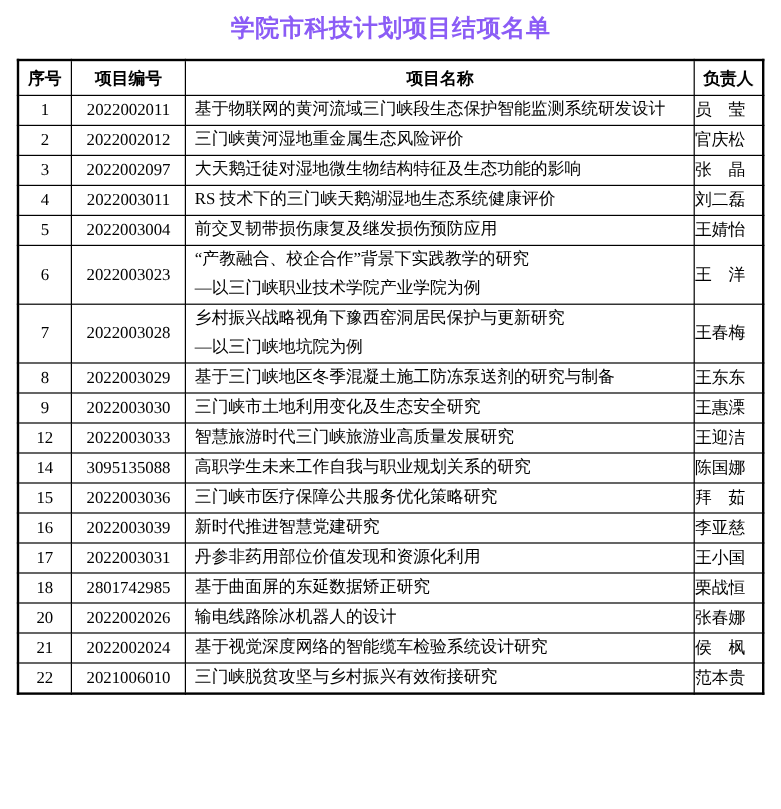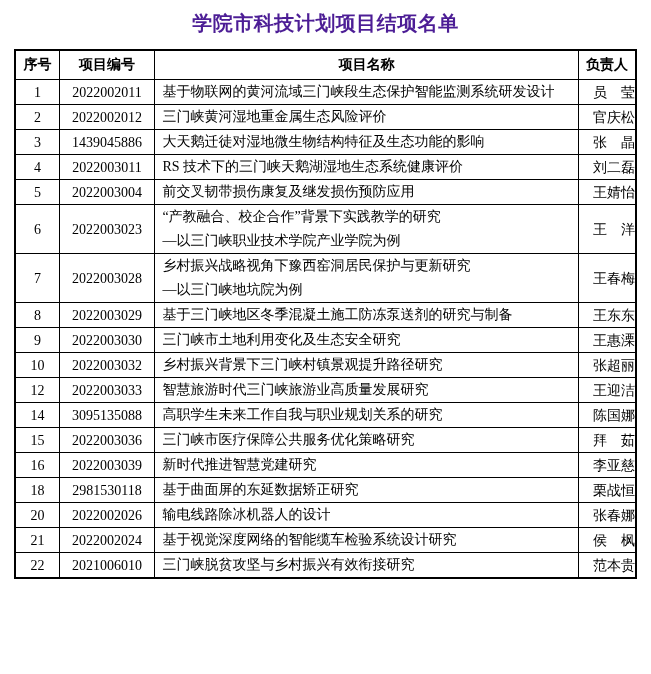--- a/index.html
+++ b/index.html
@@ -33,21 +33,21 @@
   .results-table th,
   .results-table td {
     border: 1px solid #000000;
     padding: 0;
     font-size: 14px;
     line-height: 23px;
     vertical-align: middle;
     overflow: hidden;
   }
   .results-table th {
-    font-family: Liberation Mono, monospace;
+    font-family: Liberation Sans, sans-serif;
     font-weight: bold;
     height: 28px;
   }
   .col-no    { width: 44px; }
   .col-code  { width: 95px; }
   .col-name  { width: 421px; }
   .col-lead  { width: 57px; }
   td.cell-no, td.cell-code {
     text-align: center;
     height: 24px;
@@ -55,29 +55,29 @@
   td.cell-name {
     text-align: left;
     height: 24px;
   }
   td.cell-name .name-line {
     padding: 0 4px 0 7px;
     line-height: 24px;
     white-space: nowrap;
   }
   td.cell-lead {
-    text-align: right;
+    text-align: left;
     height: 24px;
     white-space: nowrap;
   }
 </style>
 </head>
 <body>
 
-<h1 class="page-title" style="color: #4c1d95;">学院市科技计划项目结项名单</h1>
+<h1 class="page-title" style="color: #8b5cf6;">学院市科技计划项目结项名单</h1>
 
 <table class="results-table">
   <colgroup>
     <col class="col-no">
     <col class="col-code">
     <col class="col-name">
     <col class="col-lead">
   </colgroup>
   <thead>
     <tr>
@@ -99,21 +99,21 @@
       <tr>
         <td class="cell-no">2</td>
         <td class="cell-code">2022002012</td>
         <td class="cell-name">
           <div class="name-line">三门峡黄河湿地重金属生态风险评价</div>
         </td>
         <td class="cell-lead">官庆松</td>
       </tr>
       <tr>
         <td class="cell-no">3</td>
-        <td class="cell-code">1439045886</td>
+        <td class="cell-code">2022002097</td>
         <td class="cell-name">
           <div class="name-line">大天鹅迁徒对湿地微生物结构特征及生态功能的影响</div>
         </td>
         <td class="cell-lead">张　晶</td>
       </tr>
       <tr>
         <td class="cell-no">4</td>
         <td class="cell-code">2022003011</td>
         <td class="cell-name">
           <div class="name-line">RS 技术下的三门峡天鹅湖湿地生态系统健康评价</div>
@@ -156,28 +156,20 @@
       </tr>
       <tr>
         <td class="cell-no">9</td>
         <td class="cell-code">2022003030</td>
         <td class="cell-name">
           <div class="name-line">三门峡市土地利用变化及生态安全研究</div>
         </td>
         <td class="cell-lead">王惠溧</td>
       </tr>
       <tr>
-        <td class="cell-no">10</td>
-        <td class="cell-code">2022003032</td>
-        <td class="cell-name">
-          <div class="name-line">乡村振兴背景下三门峡村镇景观提升路径研究</div>
-        </td>
-        <td class="cell-lead">张超丽</td>
-      </tr>
-      <tr>
         <td class="cell-no">12</td>
         <td class="cell-code">2022003033</td>
         <td class="cell-name">
           <div class="name-line">智慧旅游时代三门峡旅游业高质量发展研究</div>
         </td>
         <td class="cell-lead">王迎洁</td>
       </tr>
       <tr>
         <td class="cell-no">14</td>
         <td class="cell-code">3095135088</td>
@@ -196,22 +188,30 @@
       </tr>
       <tr>
         <td class="cell-no">16</td>
         <td class="cell-code">2022003039</td>
         <td class="cell-name">
           <div class="name-line">新时代推进智慧党建研究</div>
         </td>
         <td class="cell-lead">李亚慈</td>
       </tr>
       <tr>
+        <td class="cell-no">17</td>
+        <td class="cell-code">2022003031</td>
+        <td class="cell-name">
+          <div class="name-line">丹参非药用部位价值发现和资源化利用</div>
+        </td>
+        <td class="cell-lead">王小国</td>
+      </tr>
+      <tr>
         <td class="cell-no">18</td>
-        <td class="cell-code">2981530118</td>
+        <td class="cell-code">2801742985</td>
         <td class="cell-name">
           <div class="name-line">基于曲面屏的东延数据矫正研究</div>
         </td>
         <td class="cell-lead">栗战恒</td>
       </tr>
       <tr>
         <td class="cell-no">20</td>
         <td class="cell-code">2022002026</td>
         <td class="cell-name">
           <div class="name-line">输电线路除冰机器人的设计</div>

